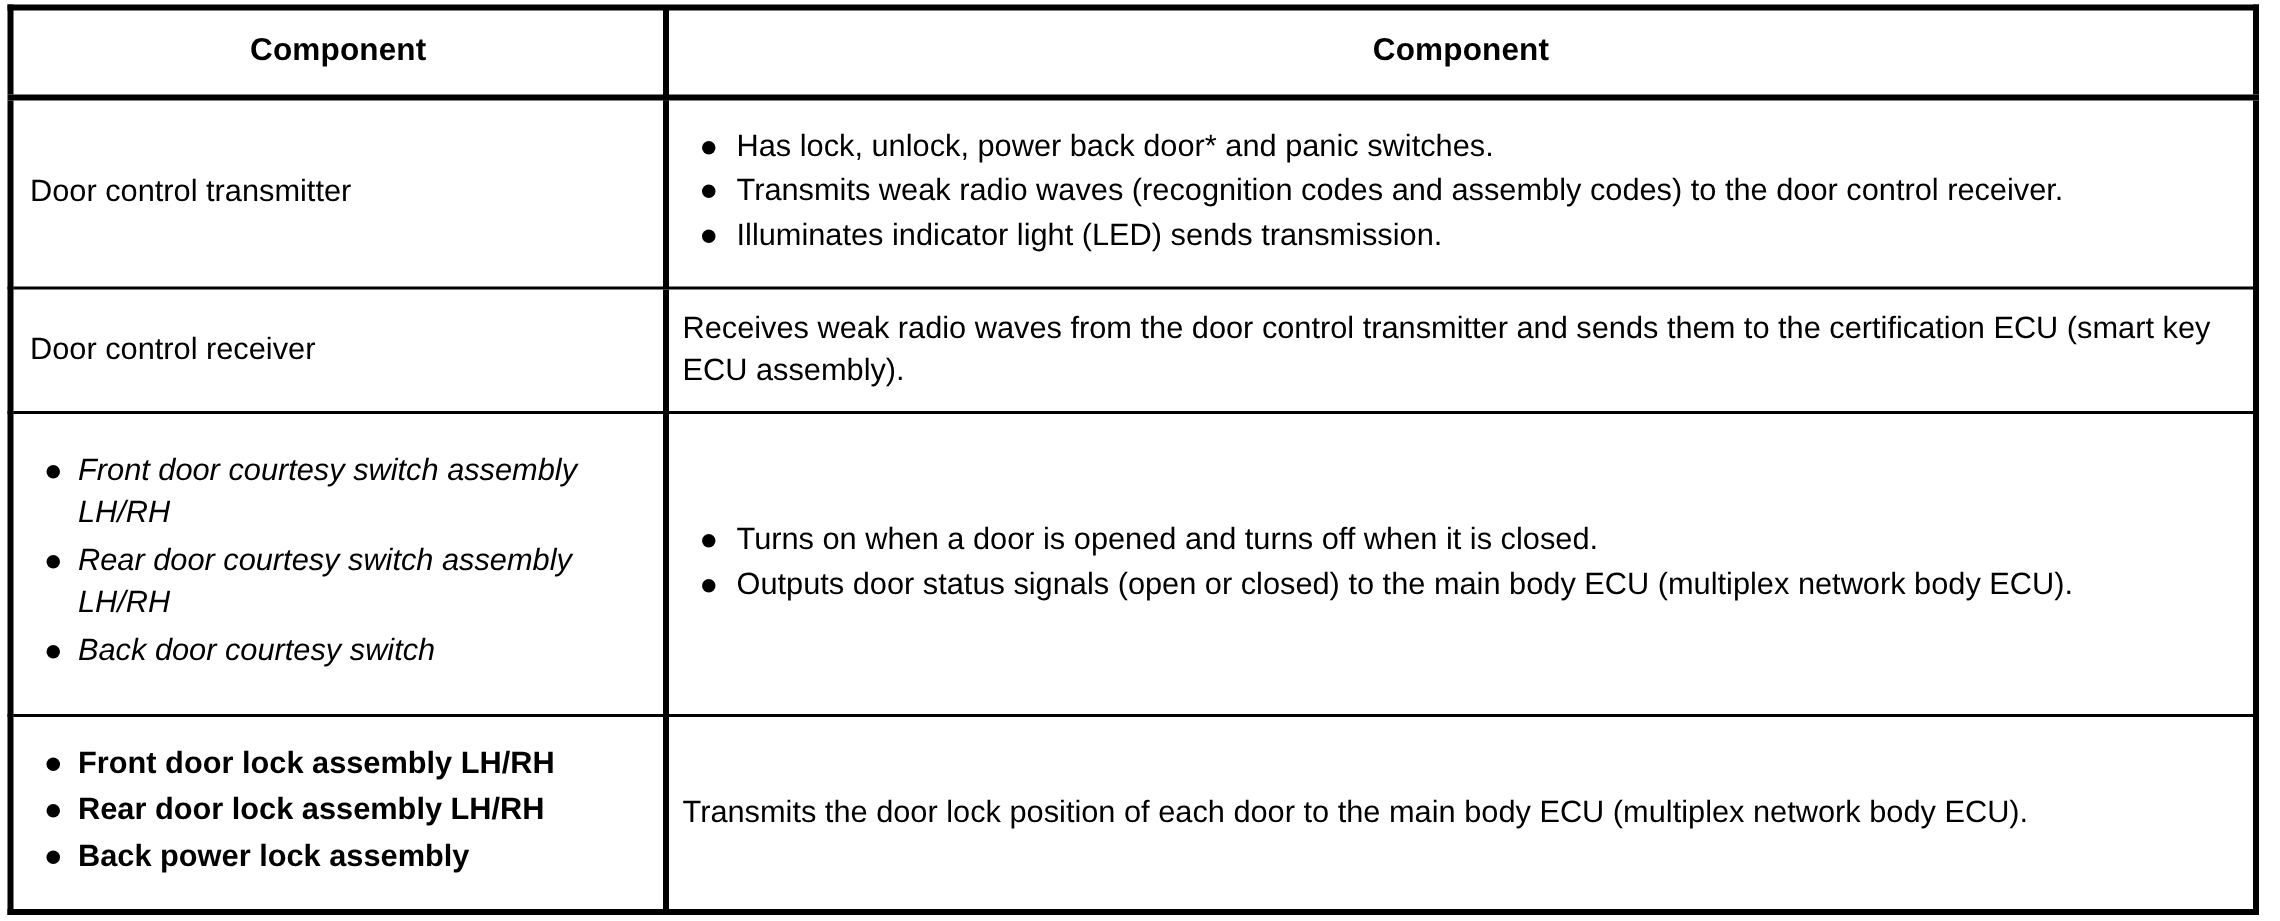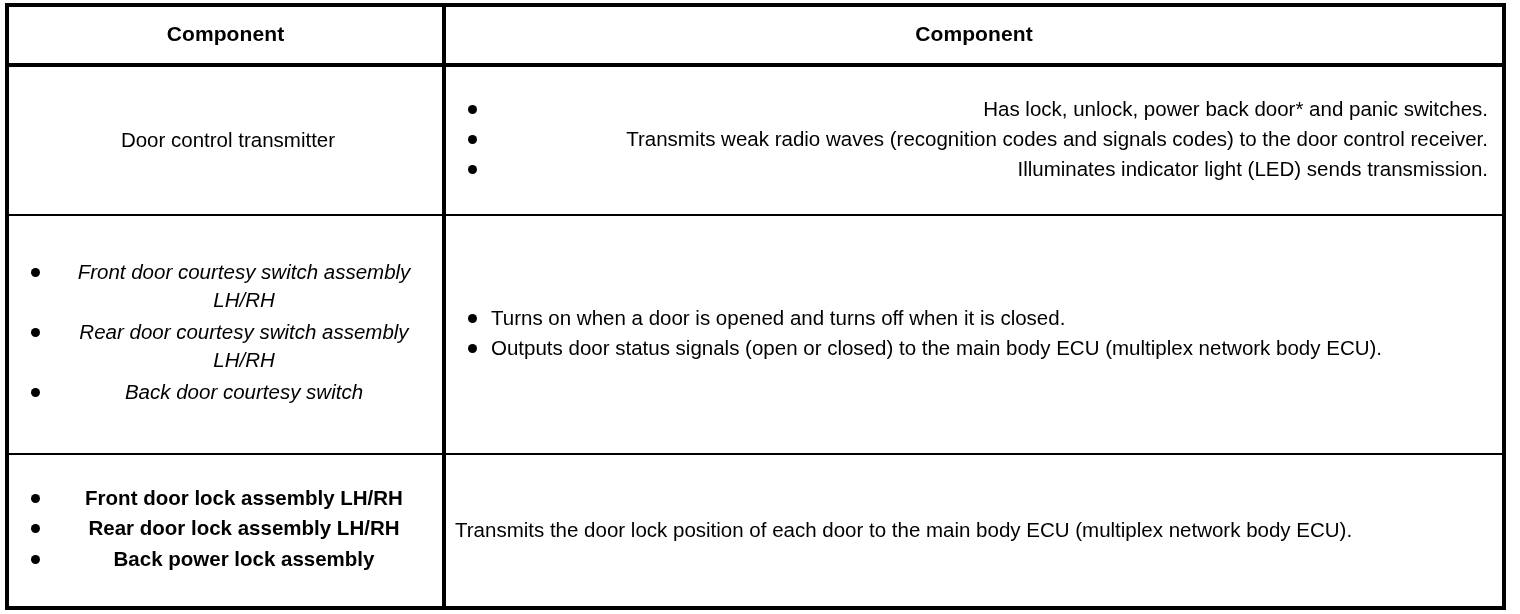--- a/index.html
+++ b/index.html
@@ -54,21 +54,21 @@
     border-top: 2px solid #000;
     border-right: 4px solid #000;
     vertical-align: middle;
     padding: 4px 10px 5px 11px;
     font-size: 20.5px;
     line-height: 1.36;
   }
   tbody td:last-child { border-right: none; }
   tbody tr:first-child td { border-top: none; }
 
-  td.cell-component { padding-left: 11px; padding-right: 6px; text-align: center; }
+  td.cell-component { padding-left: 11px; padding-right: 6px; }
   td.cell-function  { padding-left: 9px; padding-right: 14px; }
 
   .plain-text { display: block; }
 
   
   ul.bullets {
     list-style: none;
     margin: 0;
     padding: 0;
   }
@@ -87,21 +87,21 @@
     height: 9px;
     border-radius: 50%;
     background: #000;
   }
 
   
   td.cell-function ul.bullets > li { padding-left: 36px; }
   td.cell-function ul.bullets > li::before { left: 13px; }
 
   
-  tr.row-transmitter td.cell-function ul.bullets > li { margin-bottom: 2px; text-align: right; }
+  tr.row-transmitter td.cell-function ul.bullets > li { margin-bottom: 2px; }
   tr.row-courtesy td.cell-component ul.bullets > li { margin-bottom: 4px; font-style: italic; }
   tr.row-courtesy td.cell-function ul.bullets > li { margin-bottom: 2px; }
   tr.row-lock td.cell-component ul.bullets > li { margin-bottom: 3px; font-weight: bold; }
 </style>
 </head>
 <body>
 
 <div class="table-wrap">
   <table class="spec-table">
     <colgroup>
@@ -119,29 +119,37 @@
       <tr class="row-transmitter">
         <td class="cell-component">
           <span class="plain-text">Door control transmitter</span>
         </td>
         <td class="cell-function">
           <ul class="bullets">
             <li>
               <span>Has lock, unlock, power back door* and panic switches.</span>
             </li>
             <li>
-              <span>Transmits weak radio waves (recognition codes and signals codes) to the door control receiver.</span>
+              <span>Transmits weak radio waves (recognition codes and assembly codes) to the door control receiver.</span>
             </li>
             <li>
               <span>Illuminates indicator light (LED) sends transmission.</span>
             </li>
           </ul>
         </td>
       </tr>
 
+      <tr class="row-receiver">
+        <td class="cell-component">
+          <span class="plain-text">Door control receiver</span>
+        </td>
+        <td class="cell-function">
+          <span class="plain-text">Receives weak radio waves from the door control transmitter and sends them to the certification ECU (smart key ECU assembly).</span>
+        </td>
+      </tr>
 
       <tr class="row-courtesy">
         <td class="cell-component">
           <ul class="bullets">
             <li>
               <span>Front door courtesy switch assembly LH/RH</span>
             </li>
             <li>
               <span>Rear door courtesy switch assembly LH/RH</span>
             </li>

